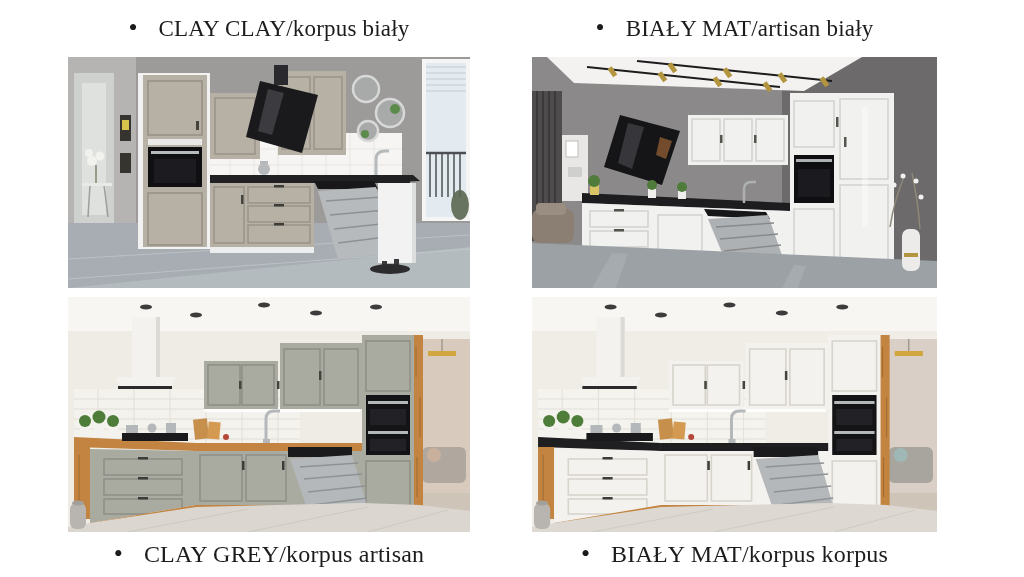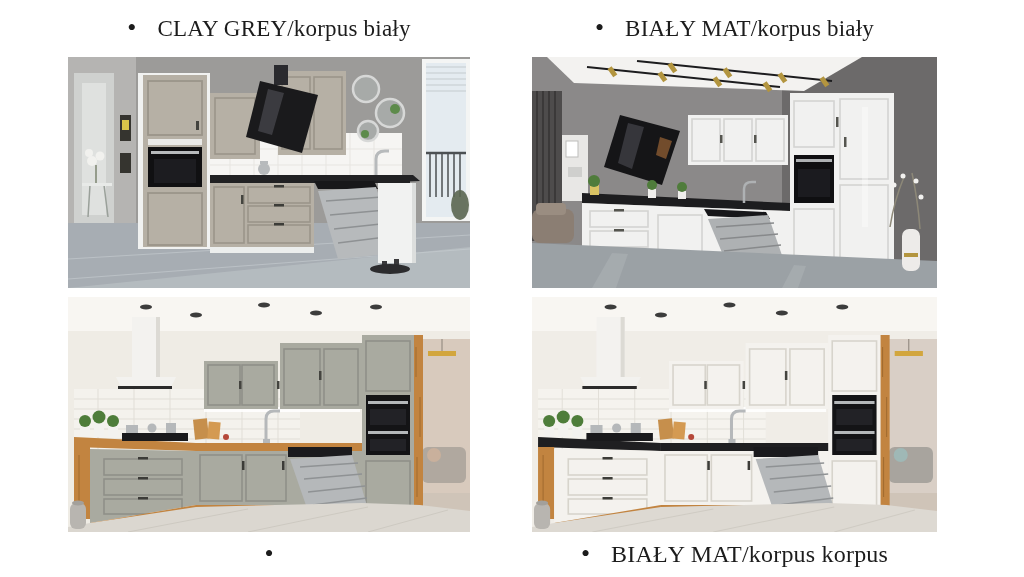--- a/index.html
+++ b/index.html
@@ -151,26 +151,26 @@
         <ellipse cx="10" cy="206" rx="6" ry="2.5" fill="#a3a09b"></ellipse>
       </g>
     </symbol>
   </defs>
 </svg>
 
 <div class="canvas" style="--bg: #ffffff; --text: #1c1c1c;">
 
   <div class="caption caption-tl">
     <span class="bullet">•</span>
-    <span class="label">CLAY GREY/korpus biały</span>
+    <span class="label">CLAY CLAY/korpus biały</span>
   </div>
 
   <div class="caption caption-tr">
     <span class="bullet">•</span>
-    <span class="label">BIAŁY MAT/korpus biały</span>
+    <span class="label">BIAŁY MAT/artisan biały</span>
   </div>
 
   <figure class="card photo-tl" style="--wall: #9c9b99; --wall_light: #b5b4b2; --doorway: #cfd1cf; --floor: #a7adb3; --floor_light: #c6cbcf; --front: #b6b0a5; --front_dark: #9b958a; --korpus: #f1f2f1; --counter: #212123; --splash: #f6f5f3; --tile_line: #e7e5e1; --hood: #1a1a1c; --hood_glare: #4a4a50; --appliance: #101012; --steel: #b7babc; --rack: #8e9193; --window_frame: #f4f5f4; --window_pane: #e4ebf0; --railing: #4c5053; --mirror: #a7aaa8; --mirror_green: #5d8b4b; --plant_white: #f1f1ee; --tray: #2c2c2e;">
     <svg viewBox="0 0 402 231" preserveAspectRatio="none">
       <rect x="0" y="0" width="402" height="231" fill="var(--wall)"></rect>
       <g>
         <rect x="0" y="0" width="68" height="231" fill="var(--wall_light)"></rect>
         <rect x="6" y="16" width="40" height="152" fill="var(--doorway)"></rect>
         <rect x="14" y="26" width="24" height="132" fill="#dfe1df"></rect>
         <rect x="52" y="58" width="11" height="26" fill="#35342f"></rect>
@@ -410,20 +410,21 @@
   </figure>
 
   <figure class="card photo-br" style="--wall: #f0ede7; --ceiling: #f8f6f2; --spot: #3c3c3c; --tile: #f5f3ee; --tile_line: #e2dfd8; --front: #f4f2ee; --front_dark: #d7d4cc; --oak: #c28440; --oak_dark: #a06a2e; --oak_light: #d49a52; --counter: #1f1f21; --hood: #f3f2ef; --hood_shade: #dcdad4; --hood_trim: #2b2b2b; --appliance: #141416; --steel: #b5b8ba; --rack: #8f9294; --floor: #ddd9d2; --floor_line: #cfcbc3; --door: #d9cfc6; --door_lamp: #d2a63e; --door_sofa: #a8a49e; --door_accent: #9fb8b6; --plant: #4e7d3a; --pot: #f3f2ef; --jar: #b8b5b0; --board: #c68f4c; --hob: #1a1a1c;">
     <svg viewBox="0 0 402 235" preserveAspectRatio="none">
       <use href="#kitchenB"></use>
     </svg>
   </figure>
 
   <div class="caption caption-bl">
     <span class="bullet">•</span>
+    <span class="label">CLAY GREY/korpus artisan</span>
   </div>
 
   <div class="caption caption-br">
     <span class="bullet">•</span>
     <span class="label">BIAŁY MAT/korpus korpus</span>
   </div>
 
 </div>
 
 </body></html>

